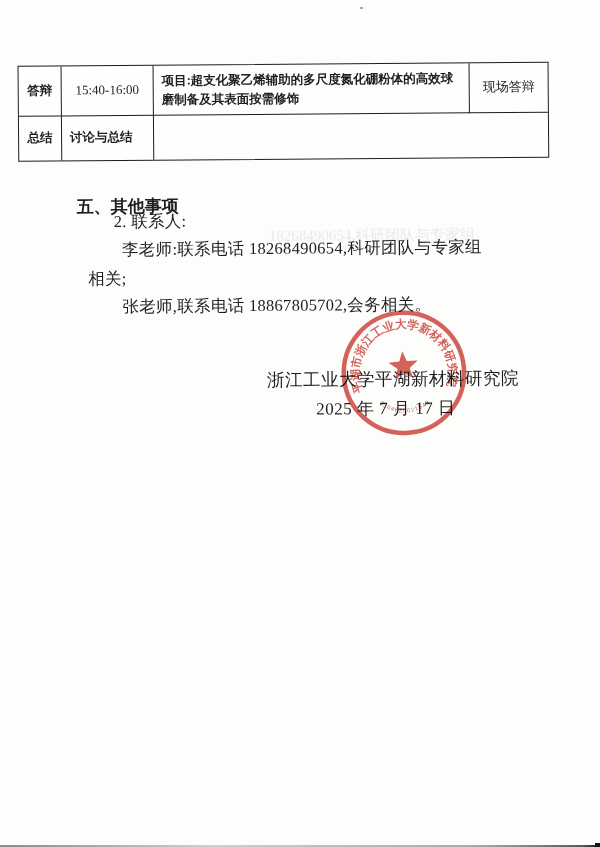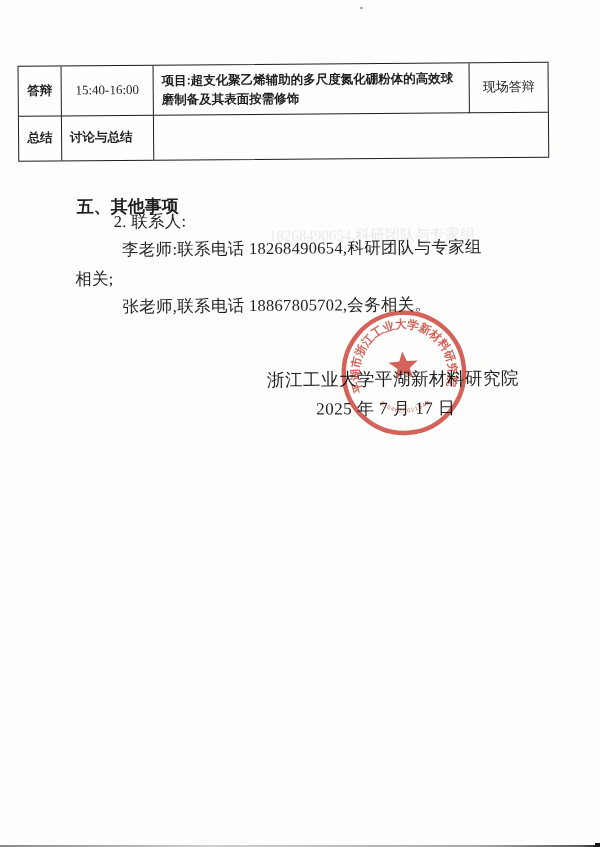--- a/index.html
+++ b/index.html
@@ -30,21 +30,21 @@
   .disc  { justify-content:flex-start; text-align:left; padding:3px 8px;
     font-family:"Liberation Sans","DejaVu Sans",sans-serif; font-weight:600; font-size:12.5px; }
 
   
   .h2 { position:absolute; left:75px; top:184px;
     font-family:"Liberation Sans","DejaVu Sans",sans-serif;
     font-weight:700; font-size:17px;margin-top:12px; }
   .line { position:absolute; font-size:16.5px; letter-spacing:.3px; white-space:nowrap; }
   .item1 { left:112px; top:212px; }
   .l1 { left:120px; top:240px; }
-  .l2 { left:73px;  top:269px; }
+  .l2 { left:86px;  top:269px; }
   .l3 { left:120px; top:297px; }
   .ghost { position:absolute; left:267px; top:229px; font-size:15px;
     color:#000; opacity:.09; filter:blur(.6px); white-space:nowrap; }
 
   
   .sig-org  { position:absolute; left:264px; top:370px; font-size:17.5px; letter-spacing:.5px; white-space:nowrap; }
   .sig-date { position:absolute; left:313px; top:400px; font-size:17px; letter-spacing:.5px; white-space:nowrap; }
 
   
   .seal { position:absolute; left:337px; top:312px; width:128px; height:128px;

